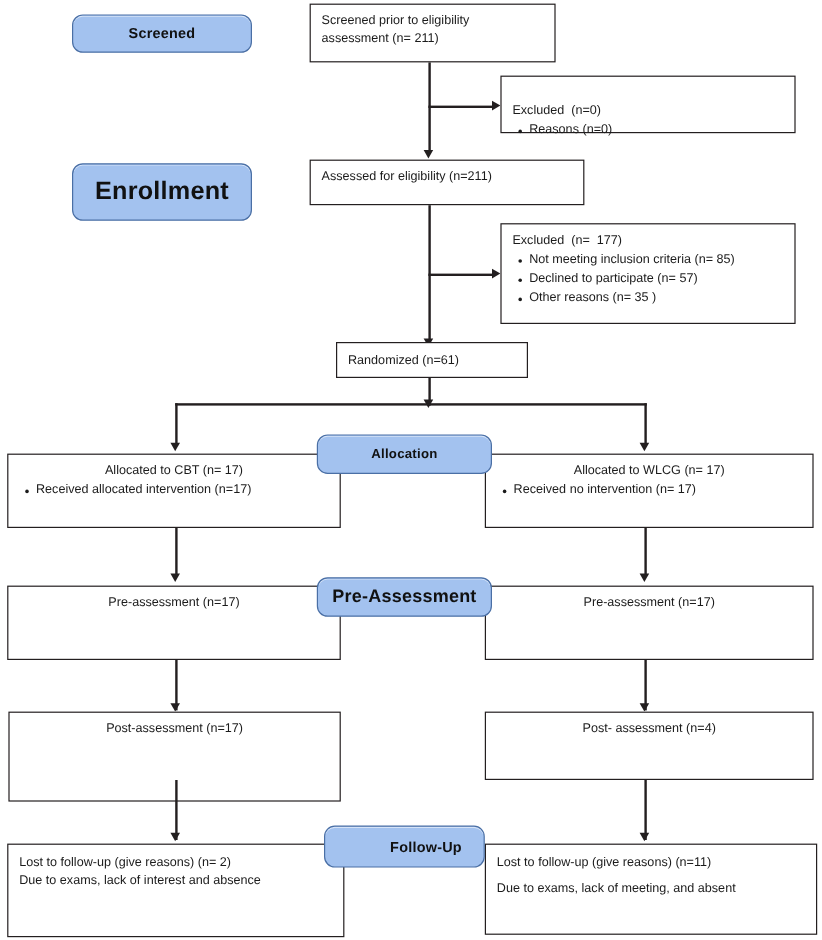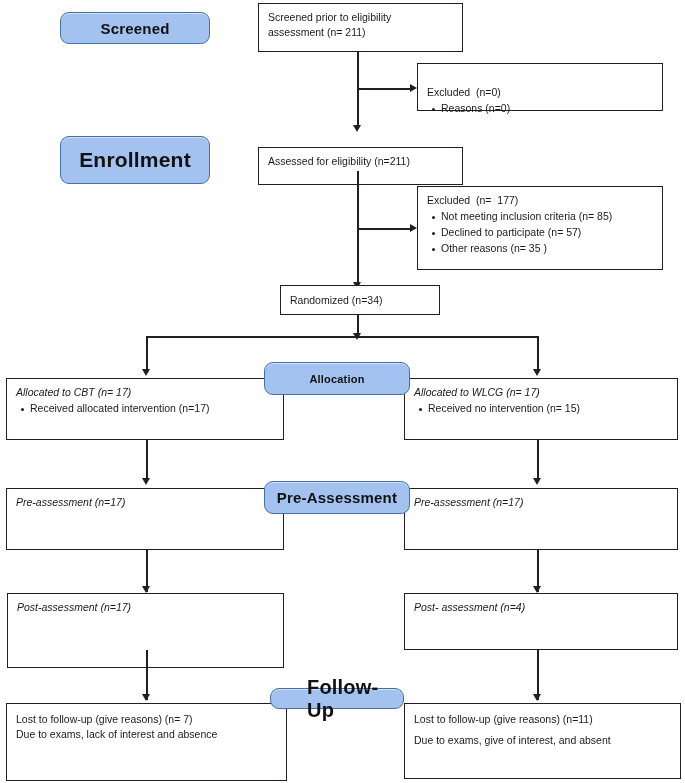--- a/index.html
+++ b/index.html
@@ -23,21 +23,21 @@
     color:#1a1a1a;
   }
   .box .txt{
     display:block;
     font-size:10.5px;
     line-height:1.45;
     color:#1b1b1b;
     white-space:pre-wrap;
   }
   .pad{padding:6px 9px 4px 9px;}
-  .ctr{text-align:left;font-style:italic;}
+  .ctr{text-align:center;}
   
   ul.bl{
     margin:1px 0 0 0;
     padding:0 0 0 14px;
     list-style:none;
   }
   ul.bl li{
     position:relative;
     font-size:10.5px;
     line-height:1.5;
@@ -85,37 +85,37 @@
     border-bottom:4.5px solid transparent;
     border-left:7px solid #231f20;
   }
   .gap{height:6px;display:block;}
 </style>
 </head>
 <body>
 
 <div id="canvas">
 
-  <div class="stage" style="left:60px; top:12px; width:150px; height:32px; font-size:15px;">
+  <div class="stage" style="left:60px; top:12px; width:150px; height:32px; font-size:12px;">
     <span>Screened</span>
   </div>
 
   <div class="stage" style="left:60px; top:136px; width:150px; height:48px; font-size:21px;text-align:center;">
     <span>Enrollment</span>
   </div>
 
   <div class="stage" style="left:264px; top:362px; width:146px; height:33px; font-size:11px;">
     <span>Allocation</span>
   </div>
 
   <div class="stage" style="left:264px; top:481px; width:146px; height:33px; font-size:15px;">
     <span>Pre-Assessment</span>
   </div>
 
-  <div class="stage" style="left:270px; top:688px; width:134px; height:21px; font-size:20px;padding-left:36px;">
+  <div class="stage" style="left:270px; top:688px; width:134px; height:35px; font-size:12px;padding-left:36px;">
     <span>Follow-Up</span>
   </div>
 
   <div class="box" style="left:258px; top:3px; width:205px; height:49px;">
     <span class="txt pad">Screened prior to eligibility
 assessment (n= 211)</span>
   </div>
 
   <div class="vline" style="left:357px; top:52px; height:75px;"></div>
   <div class="arrow-d" style="left:353px; top:125px;"></div>
@@ -125,21 +125,21 @@
 
   <div class="box" style="left:417px; top:63px; width:246px; height:48px;">
     <div class="pad" style="padding-bottom:2px;margin-top:15px;">
       <span class="txt">Excluded  (n=0)</span>
       <ul class="bl">
         <li>Reasons (n=0)</li>
       </ul>
     </div>
   </div>
 
-  <div class="box" style="left:258px; top:147px; width:205px; height:38px;">
+  <div class="box" style="left:258px; top:133px; width:229px; height:38px;">
     <span class="txt pad">Assessed for eligibility (n=211)</span>
   </div>
 
   <div class="vline" style="left:357px; top:171px; height:113px;"></div>
   <div class="arrow-d" style="left:353px; top:282px;"></div>
 
   <div class="hline" style="left:357px; top:228px; width:55px;"></div>
   <div class="arrow-r" style="left:410px; top:224px;"></div>
 
   <div class="box" style="left:417px; top:186px; width:246px; height:84px;">
@@ -147,21 +147,21 @@
       <span class="txt">Excluded  (n=  177)</span>
       <ul class="bl">
         <li>Not meeting inclusion criteria (n= 85)</li>
         <li>Declined to participate (n= 57)</li>
         <li>Other reasons (n= 35 )</li>
       </ul>
     </div>
   </div>
 
   <div class="box" style="left:280px; top:285px; width:160px; height:30px;">
-    <span class="txt pad" style="padding-top:7px;">Randomized (n=34)</span>
+    <span class="txt pad" style="padding-top:7px;">Randomized (n=61)</span>
   </div>
 
   <div class="vline" style="left:357px; top:315px; height:23px;"></div>
   <div class="arrow-d" style="left:353px; top:333px;"></div>
 
   <div class="hline" style="left:146px; top:336px; width:393px;"></div>
 
   <div class="vline" style="left:146px; top:336px; height:35px;"></div>
   <div class="arrow-d" style="left:142px; top:369px;"></div>
 
@@ -174,21 +174,21 @@
       <ul class="bl">
         <li>Received allocated intervention (n=17)</li>
       </ul>
     </div>
   </div>
 
   <div class="box" style="left:404px; top:378px; width:274px; height:62px;">
     <div class="pad">
       <span class="txt ctr">Allocated to WLCG (n= 17)</span>
       <ul class="bl">
-        <li>Received no intervention (n= 15)</li>
+        <li>Received no intervention (n= 17)</li>
       </ul>
     </div>
   </div>
 
   <div class="vline" style="left:146px; top:440px; height:40px;"></div>
   <div class="arrow-d" style="left:142px; top:478px;"></div>
 
   <div class="vline" style="left:537px; top:440px; height:40px;"></div>
   <div class="arrow-d" style="left:533px; top:478px;"></div>
 
@@ -215,26 +215,26 @@
   </div>
 
   <div class="vline" style="left:146px; top:650px; height:50px;"></div>
   <div class="arrow-d" style="left:142px; top:694px;"></div>
 
   <div class="vline" style="left:537px; top:650px; height:50px;"></div>
   <div class="arrow-d" style="left:533px; top:694px;"></div>
 
   <div class="box" style="left:6px; top:703px; width:281px; height:78px;">
     <div class="pad" style="padding:8px 9px 4px 9px;">
-      <span class="txt">Lost to follow-up (give reasons) (n= 7)</span>
+      <span class="txt">Lost to follow-up (give reasons) (n= 2)</span>
       <span class="txt">Due to exams, lack of interest and absence</span>
     </div>
   </div>
 
   <div class="box" style="left:404px; top:703px; width:277px; height:76px;">
     <div class="pad" style="padding:8px 9px 4px 9px;">
       <span class="txt">Lost to follow-up (give reasons) (n=11)</span>
       <span class="gap"></span>
-      <span class="txt">Due to exams, give of interest, and absent</span>
+      <span class="txt">Due to exams, lack of meeting, and absent</span>
     </div>
   </div>
 
 </div>
 
 </body></html>

